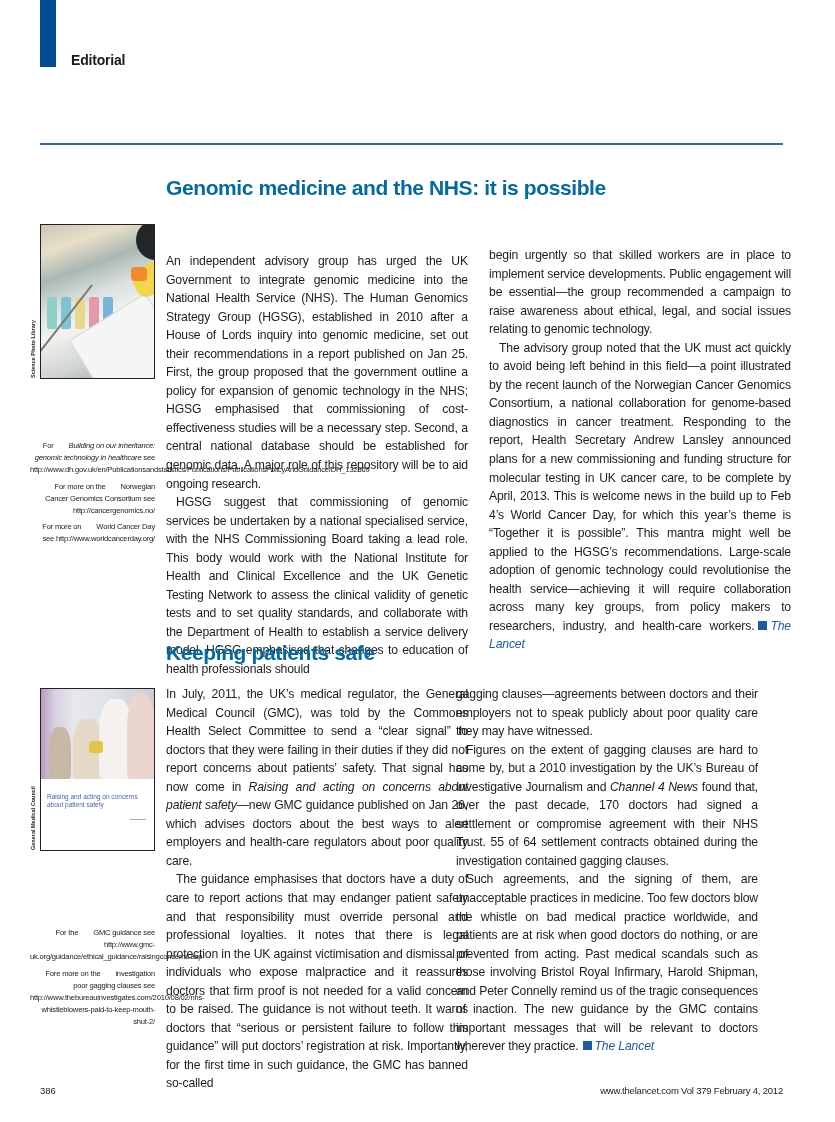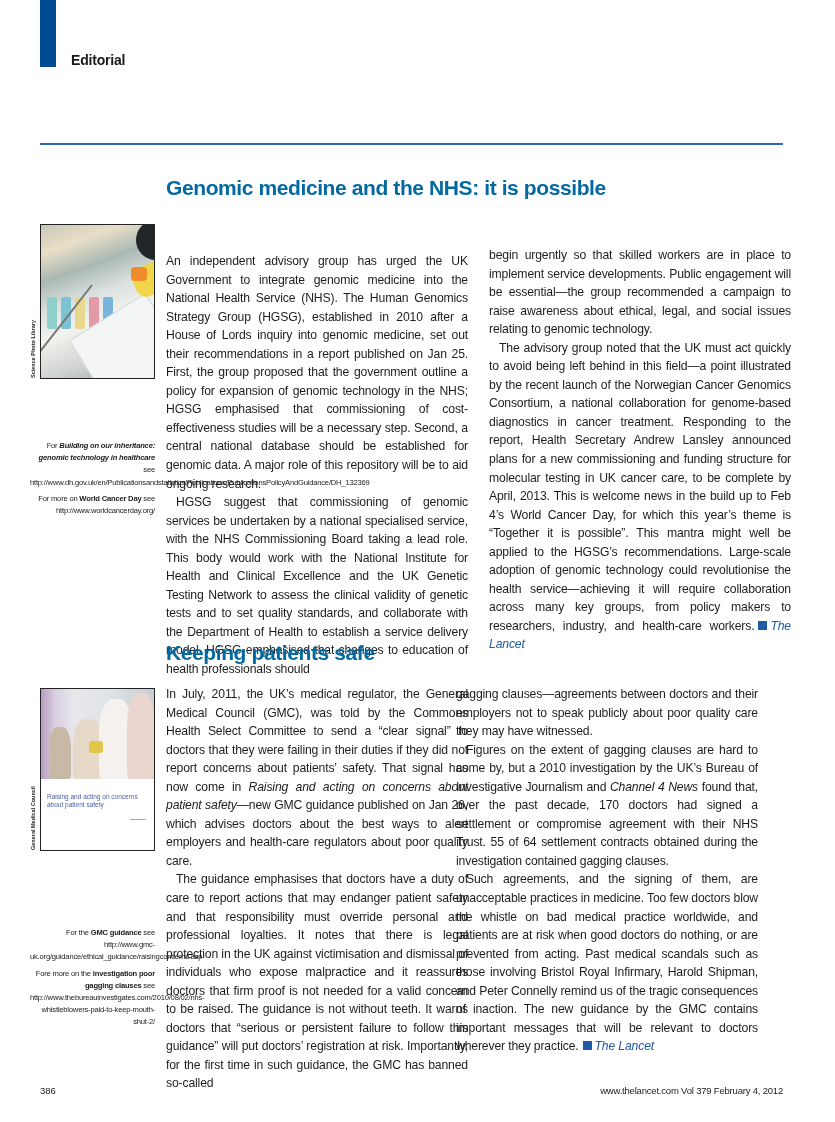--- a/index.html
+++ b/index.html
@@ -42,21 +42,21 @@
     #photo2 .person { position: absolute; border-radius: 40% 40% 10% 10%; }
     #photo2 .cover-title { position: absolute; left: 6px; top: 104px; font-size: 6.5px; line-height: 8px; color: #4a5fa8; }
     #photo2 .cover-logo { position: absolute; right: 8px; top: 130px; width: 16px; height: 20px; border-top: 1px solid #aaa; font-size: 3px; color: #999; }
 
     .credit { position: absolute; font-size: 5.5px; font-weight: bold; color: #222; transform: rotate(-90deg); transform-origin: left top; white-space: nowrap; }
     #credit1 { left: 30px; top: 378px; }
     #credit2 { left: 30px; top: 850px; }
 
     .margin-notes { position: absolute; left: 30px; width: 125px; text-align: right; font-size: 7.6px; line-height: 12.2px; color: #222; letter-spacing: -0.2px; }
     .margin-notes .note { margin-bottom: 4px; }
-    .margin-notes b { font-weight: bold; }
+    .margin-notes b { font-weight: normal; margin-left: 13px; }
     #notes1 { top: 440px; }
     #notes2 { top: 927px; }
 
     .footer-page { position: absolute; left: 40px; top: 1085px; font-size: 9.5px; color: #222; }
     .footer-info { position: absolute; right: 52px; top: 1085px; font-size: 9.5px; color: #222; letter-spacing: -0.2px; }
     .footer-info span { }
   </style>
 </head>
 <body>
 
@@ -75,20 +75,21 @@
   <div class="tube" style="left:62px;background:#79b4dd;"></div>
   <div class="paper"></div>
   <div class="glove"></div>
   <div class="orange"></div>
   <div class="pipette"></div>
 </div>
 <div class="credit" id="credit1">Science Photo Library</div>
 
 <div class="margin-notes" id="notes1">
   <div class="note"><span>For </span><b class="ital">Building on our inheritance: genomic technology in healthcare</b><span> see http://www.dh.gov.uk/en/Publicationsandstatistics/Publications/PublicationsPolicyAndGuidance/DH_132369</span></div>
+  <div class="note"><span>For more on the </span><b>Norwegian Cancer Genomics Consortium</b><span> see http://cancergenomics.no/</span></div>
   <div class="note"><span>For more on </span><b>World Cancer Day</b><span> see http://www.worldcancerday.org/</span></div>
 </div>
 
 <div class="col" id="a1c1">
   <p>An independent advisory group has urged the UK Government to integrate genomic medicine into the National Health Service (NHS). The Human Genomics Strategy Group (HGSG), established in 2010 after a House of Lords inquiry into genomic medicine, set out their recommendations in a report published on Jan 25. First, the group proposed that the government outline a policy for expansion of genomic technology in the NHS; HGSG emphasised that commissioning of cost-effectiveness studies will be a necessary step. Second, a central national database should be established for genomic data. A major role of this repository will be to aid ongoing research.</p>
   <p class="indent">HGSG suggest that commissioning of genomic services be undertaken by a national specialised service, with the NHS Commissioning Board taking a lead role. This body would work with the National Institute for Health and Clinical Excellence and the UK Genetic Testing Network to assess the clinical validity of genetic tests and to set quality standards, and collaborate with the Department of Health to establish a service delivery model. HGSG emphasised that changes to education of health professionals should</p>
 </div>
 <div class="col" id="a1c2">
   <p>begin urgently so that skilled workers are in place to implement service developments. Public engagement will be essential—the group recommended a campaign to raise awareness about ethical, legal, and social issues relating to genomic technology.</p>
   <p class="indent"><span>The advisory group noted that the UK must act quickly to avoid being left behind in this field—a point illustrated by the recent launch of the Norwegian Cancer Genomics Consortium, a national collaboration for genome-based diagnostics in cancer treatment. Responding to the report, Health Secretary Andrew Lansley announced plans for a new commissioning and funding structure for molecular testing in UK cancer care, to be complete by April, 2013. This is welcome news in the build up to Feb 4’s World Cancer Day, for which this year’s theme is “Together it is possible”. This mantra might well be applied to the HGSG’s recommendations. Large-scale adoption of genomic technology could revolutionise the health service—achieving it will require collaboration across many key groups, from policy makers to researchers, industry, and health-care workers.</span><span class="lancet-mark"></span><span class="lancet-sig">The Lancet</span></p>

